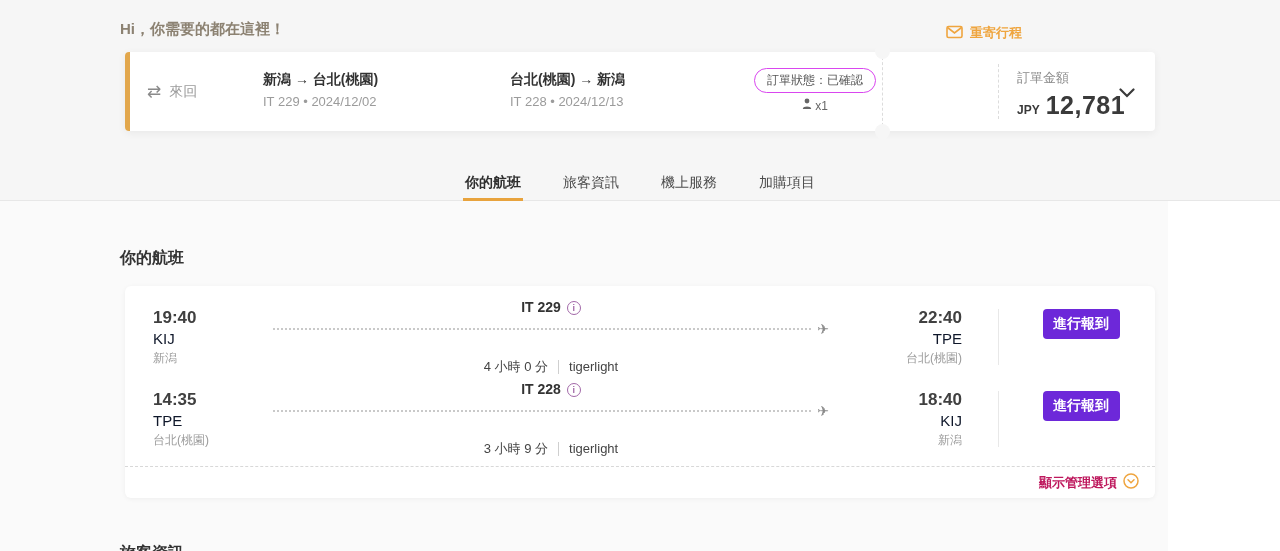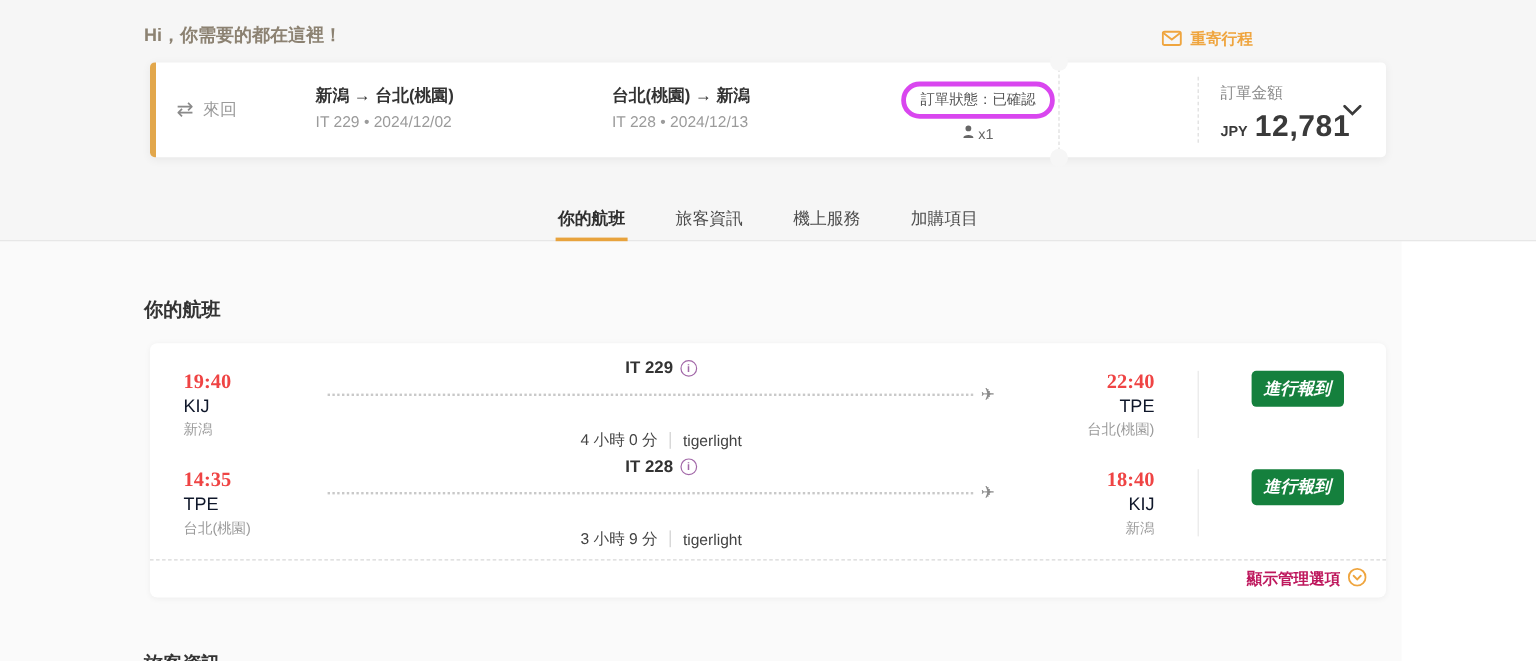--- a/index.html
+++ b/index.html
@@ -4,37 +4,37 @@
 <style>
   * { margin:0; padding:0; box-sizing:border-box; }
   html,body { width:1280px; height:551px; overflow:hidden;
     font-family:"Liberation Sans","DejaVu Sans",sans-serif; }
   .page { position:relative; width:1168px; height:551px; background:#fafafa; }
   .top-band { position:absolute; left:0; top:0; width:1280px; height:201px;
     background:#f6f6f6; border-bottom:1px solid #e7e7e7; }
 
   
   .greeting { position:absolute; left:120px; top:20px; font-size:15px; font-weight:bold; color:#8c8272; }
-  .resend { position:absolute; right:124px; top:24px; display:flex; align-items:center; gap:7px;
+  .resend { position:absolute; right:146px; top:24px; display:flex; align-items:center; gap:7px;
     color:#efa53f; font-size:13px; font-weight:bold; cursor:pointer; }
 
   
   .summary { position:absolute; left:125px; top:52px; width:1030px; height:79px;
     background:#ffffff; border-radius:4px; box-shadow:0 2px 8px rgba(0,0,0,0.06); }
   .accent { position:absolute; left:0; top:0; width:5px; height:79px; background:#e2a74c;
     border-radius:4px 0 0 4px; }
   .trip { position:absolute; left:22px; top:0; height:79px; display:flex; align-items:center; gap:8px;
     color:#9b9b9b; font-size:14px; }
   .swap-glyph { font-size:17px; color:#8a8a8a; }
   .seg { position:absolute; top:19px; }
   .seg1 { left:138px; } .seg2 { left:385px; }
   .seg .route { font-size:14px; font-weight:bold; color:#333333; }
   .seg .detail { font-size:13px; color:#9b9b9b; margin-top:5px; }
   .statusblock { position:absolute; left:615px; top:16px; width:150px; text-align:center; }
-  .status-pill { display:inline-block; border:4px solid #d946ef; border-radius:20px;
+  .status-pill { display:inline-block; border:1px solid #d946ef; border-radius:20px;
     padding:3px 12px; font-size:12px; color:#555; background:#fff; }
   .pax { margin-top:5px; font-size:12px; color:#666; display:flex; align-items:center;
     justify-content:center; gap:3px; }
   .perforation { position:absolute; left:757px; top:0; height:79px; border-left:1px dashed #dcdcdc; }
   .perforation::before, .perforation::after { content:""; position:absolute; left:-8px; width:15px; height:15px;
     border-radius:50%; background:#f6f6f6; }
   .perforation::before { top:-8px; } .perforation::after { bottom:-8px; }
   .pnr { position:absolute; left:782px; top:17px; width:118px; }
   .small-label { font-size:13px; color:#8a8a8a; }
   .pnr-redacted { margin-top:8px; display:flex; gap:6px; align-items:center; filter:blur(3px); }
@@ -54,40 +54,40 @@
   .tab.active { color:#2f2f2f; font-weight:bold; border-bottom:3px solid #e8a33d; }
 
   
   .section-title { position:absolute; left:120px; top:248px; font-size:16px; font-weight:bold; color:#333; }
   .flight-card { position:absolute; left:125px; top:286px; width:1030px; height:212px;
     background:#fff; border-radius:6px; box-shadow:0 1px 5px rgba(0,0,0,0.05);
     display:flex; flex-direction:column; padding-top:10px; }
   .flight-row { height:82px; display:flex; align-items:center; }
   .dep { width:130px; padding-left:28px; }
   .arr { width:105px; text-align:right; }
-  .time { font-size:17px; font-weight:bold; color:#ef4444;font-family:Liberation Serif, serif; }
+  .time { font-size:17px; font-weight:bold; color:#404040; }
   .code { font-size:15px; font-weight:normal; color:#0f172a; margin-top:2px; }
   .city { font-size:12px; color:#9b9b9b; margin-top:3px; }
   .mid { flex:1; padding:0 28px 0 18px; }
   .fno-line { text-align:center; font-size:14px; font-weight:bold; color:#333;
     display:flex; justify-content:center; align-items:flex-end; gap:6px; }
   .info-icon { width:14px; height:14px; border:1px solid #a268a8; border-radius:50%;
     color:#a268a8; font-size:9px; font-weight:bold; display:inline-flex;
     align-items:center; justify-content:center; font-style:normal; cursor:pointer; }
   .dots-line { display:flex; align-items:center; margin-top:6px; }
   .dots { flex:1; border-top:2px dotted #c9c9c9; }
   .plane { color:#8a8a8a; font-size:14px; margin-left:6px; }
   .dur-line { margin-top:21px; display:flex; justify-content:center; align-items:center; gap:10px;
     font-size:13px; color:#444; }
   .dur-sep { width:1px; height:14px; background:#cfcfcf; }
   .row-divider { width:1px; height:56px; background:#e8e8e8; }
   .btn-zone { width:193px; display:flex; justify-content:center; }
-  .checkin-btn { width:77px; height:30px; background:#15803d; border:none; border-radius:4px;
+  .checkin-btn { width:77px; height:30px; background:#6d28d9; border:none; border-radius:4px;
     color:#fff; font-size:14px; font-weight:bold; cursor:pointer;
-    font-family:"Liberation Sans","DejaVu Sans",sans-serif;font-style:italic; }
+    font-family:"Liberation Sans","DejaVu Sans",sans-serif; }
   .manage-sep { border-top:1px dashed #d8d8d8; margin-top:6px; }
   .manage-row { flex:1; display:flex; align-items:center; justify-content:flex-end;
     padding-right:16px; gap:6px; color:#be185d; font-size:13px; font-weight:bold; cursor:pointer; }
 
   .next-title { position:absolute; left:120px; top:543px; font-size:16px; font-weight:bold; color:#333; }
 </style>
 </head>
 <body>
 
 <div class="page">

